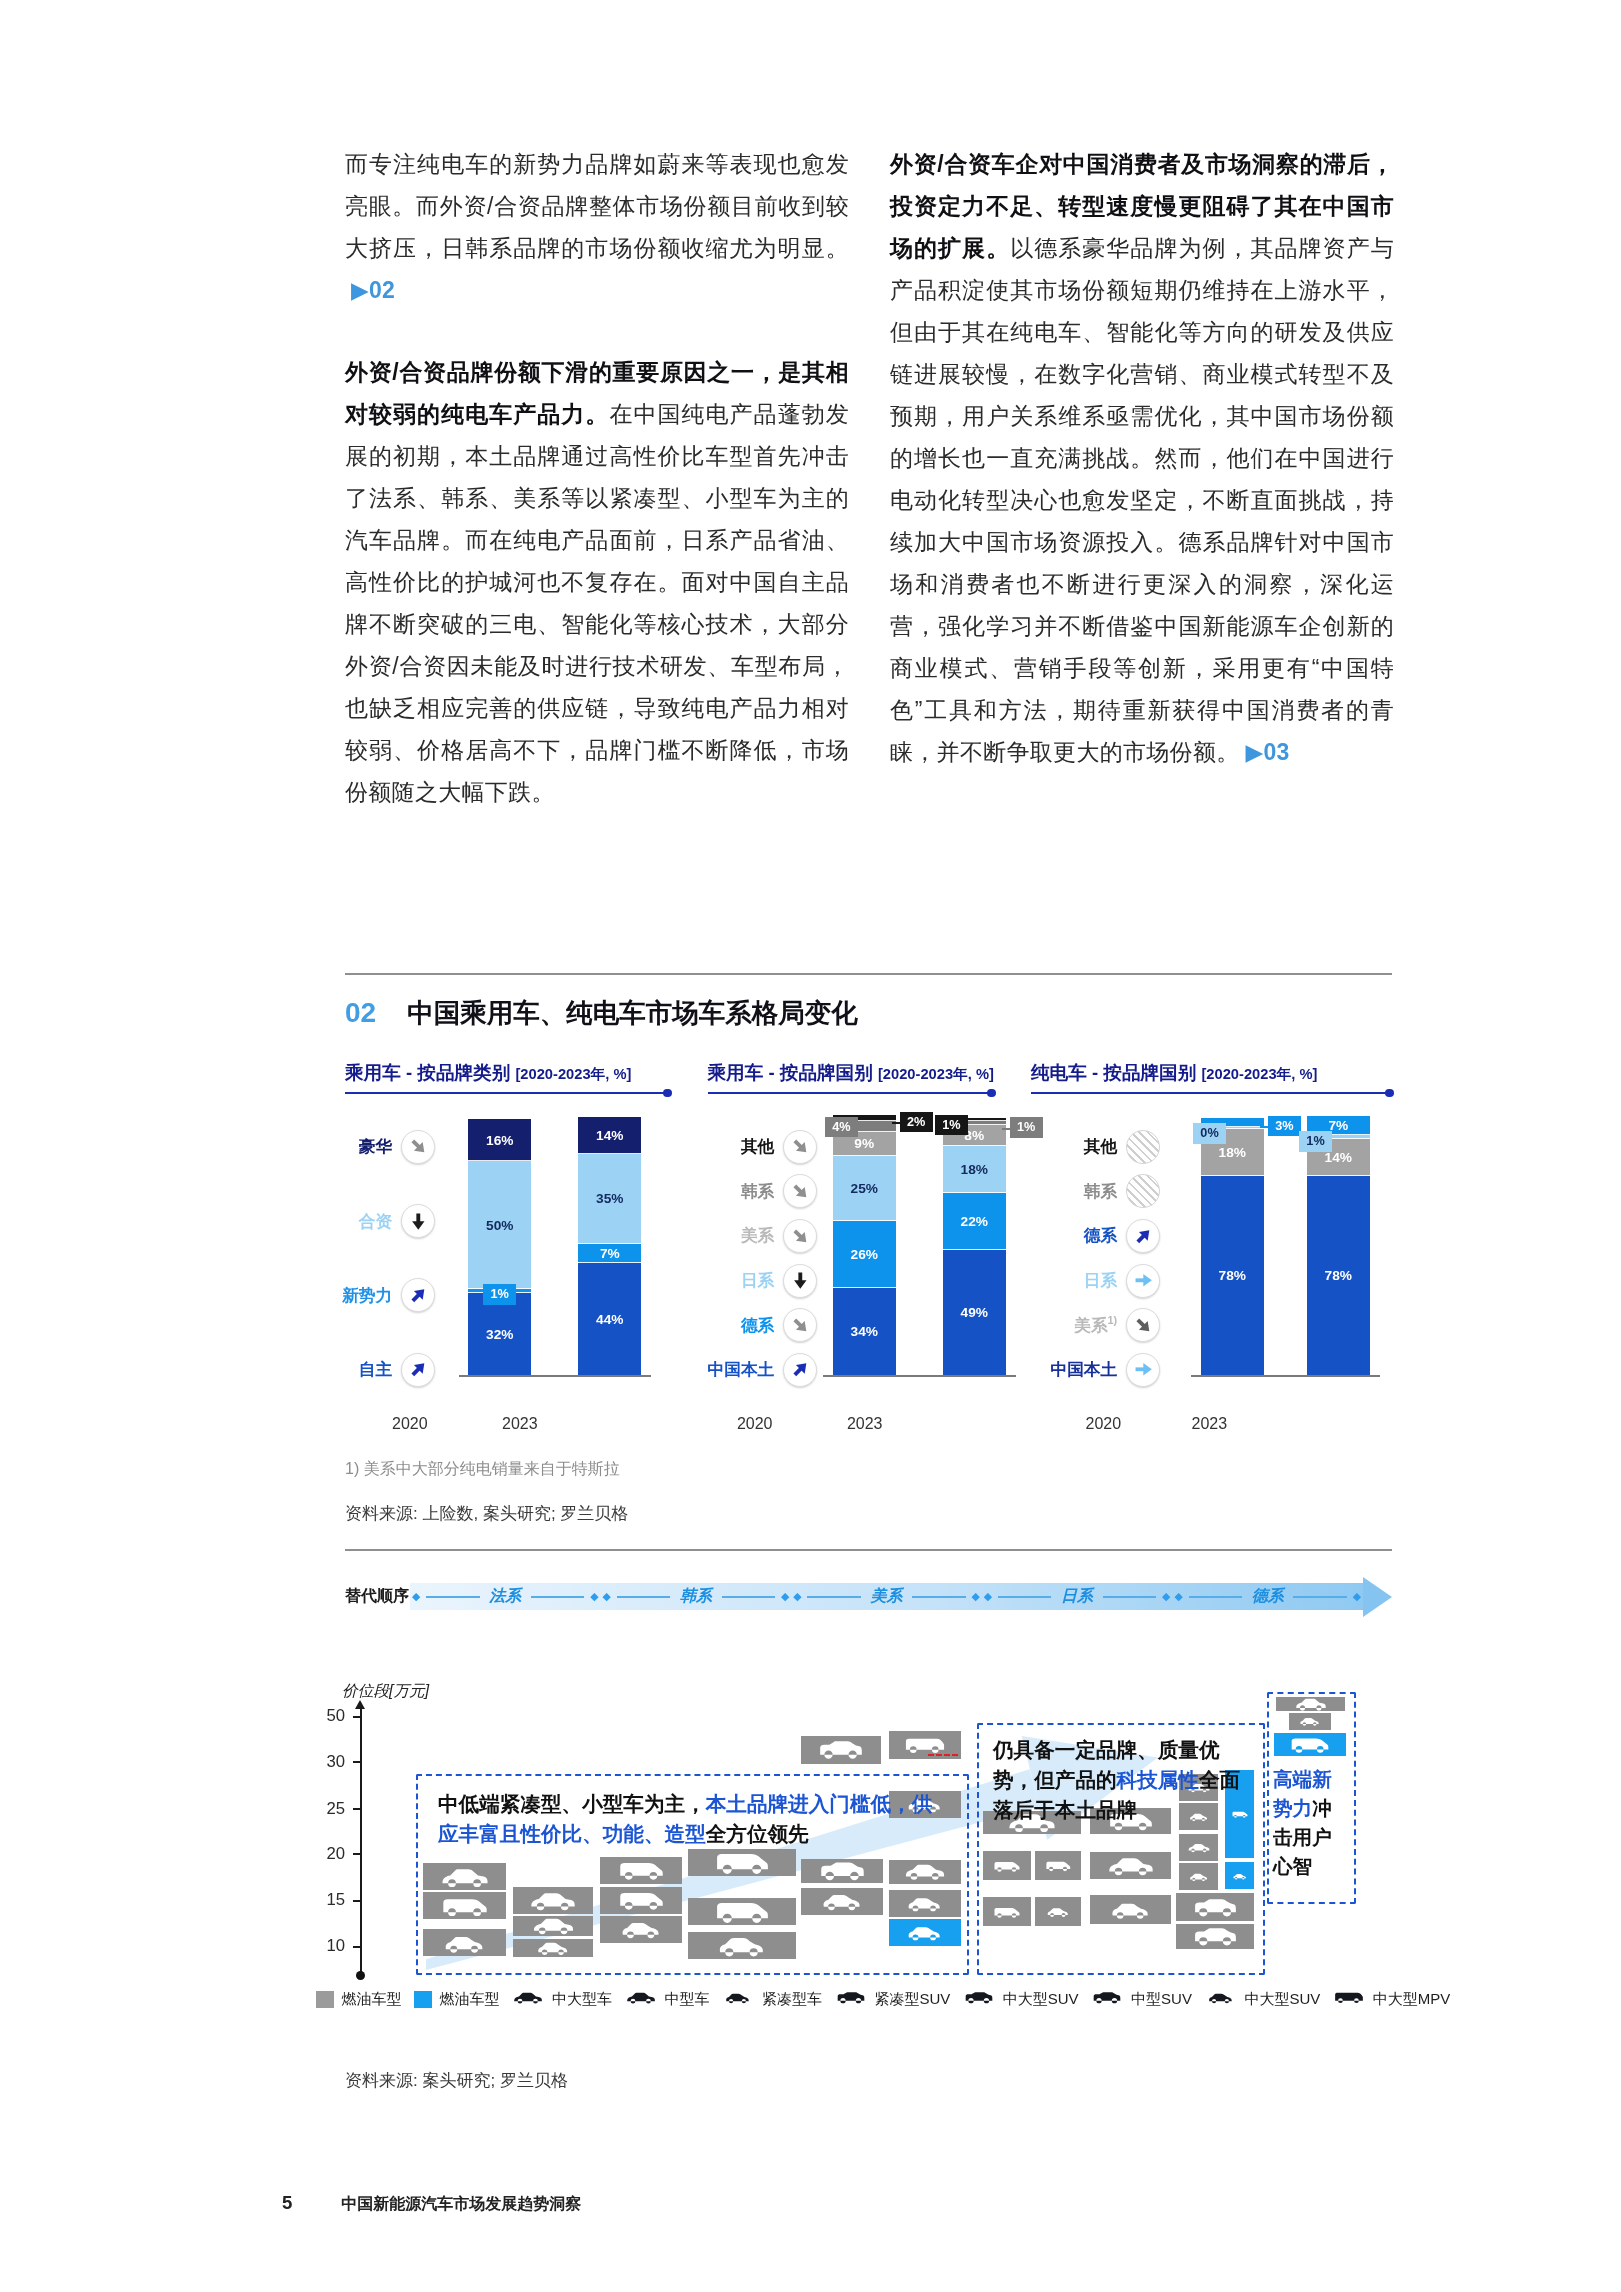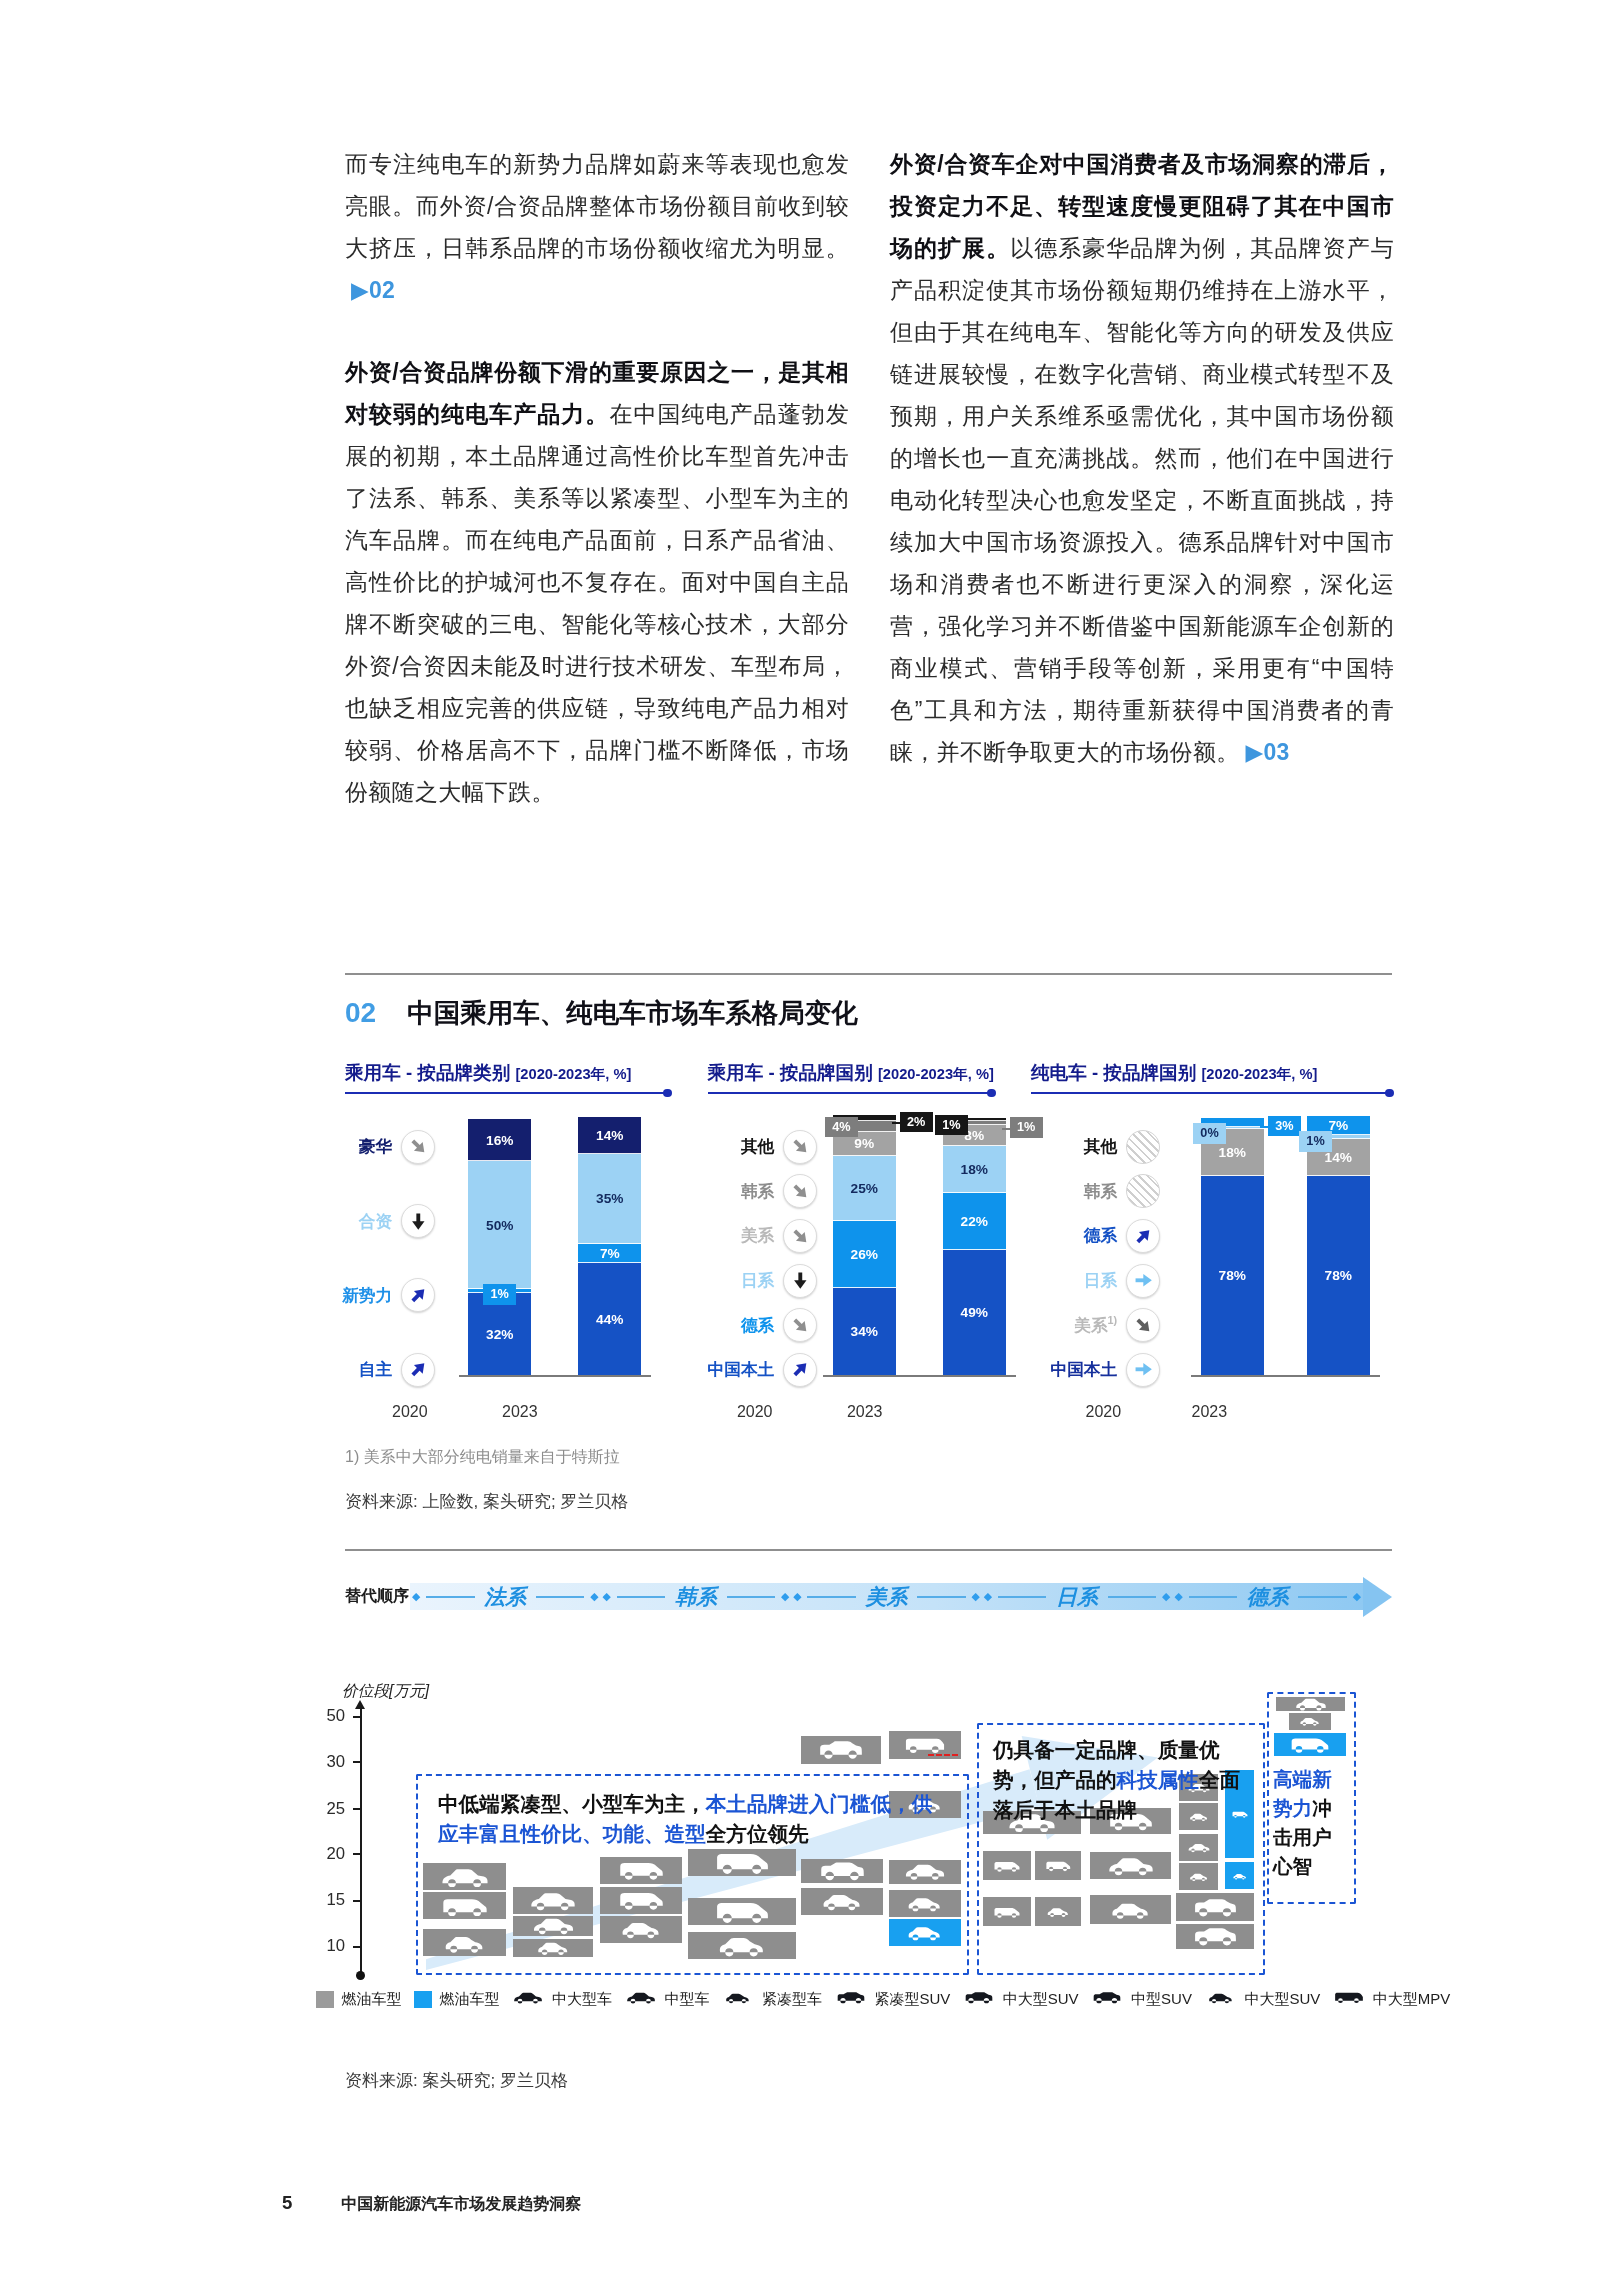--- a/index.html
+++ b/index.html
@@ -40,35 +40,35 @@
   .hatchc{width:32px;height:32px;border-radius:50%;border:1px solid #d5d5d5;flex:none;
     background:repeating-linear-gradient(45deg,#cfcfcf 0 2px,#ffffff 2px 5.9px);}
   .barsarea{display:flex;align-items:flex-end;border-bottom:2px solid #7a7a7a;padding:0 9.8px;height:257px;}
   .p1 .barsarea{margin-left:23.5px;gap:47px;} .p2 .barsarea{margin-left:5.9px;gap:47px;} .p3 .barsarea{margin-left:31px;gap:43px;}
   .bar{position:relative;width:63px;display:flex;flex-direction:column;}
   .seg{position:relative;width:100%;border-bottom:1px solid rgba(255,255,255,.9);}
   .seg:last-child{border-bottom:none;}
   .seglabel{position:absolute;width:100%;text-align:center;top:50%;transform:translateY(-50%);font-size:13.7px;font-weight:700;}
   .callout{position:absolute;width:33px;height:20.6px;line-height:20.6px;text-align:center;font-size:12.7px;font-weight:700;z-index:5;}
   .callout.right::before{content:"";position:absolute;right:100%;top:50%;width:7.8px;height:2px;background:inherit;}
-  .yearrow{display:flex;padding:0 9.8px;margin-top:3px;}
+  .yearrow{display:flex;padding:0 9.8px;margin-top:15px;}
   .p1 .yearrow{margin-left:23.5px;gap:47px;} .p2 .yearrow{margin-left:5.9px;gap:47px;} .p3 .yearrow{margin-left:31px;gap:43px;}
   .yearrow span{width:63px;text-align:center;font-size:16px;color:#333;}
   .footnote{margin-top:25.5px;font-size:16px;color:#8d8d8d;}
   .source{margin-top:21.6px;font-size:17px;color:#3a3a3a;}
 
   
   .seqrow{display:flex;align-items:center;margin-top:25.5px;}
   .seqlabel{width:65px;font-size:16px;font-weight:700;color:#1c1c1c;line-height:20.6px;flex:none;}
   .band-wrap{display:flex;align-items:center;flex:1;}
   .band{flex:1;height:26.5px;display:flex;background:linear-gradient(90deg,#eaf4fd 0%,#c4e2f8 55%,#8fc9f2 100%);}
   .bandseg{flex:1;display:flex;align-items:center;gap:5.9px;padding:0 2px;}
   .bandseg .dmd{color:#2f9ded;font-size:10.8px;line-height:1;}
   .bandseg .ln{flex:1;height:2px;background:#56ade8;}
-  .bandseg .bl{font-size:21px;font-weight:700;font-style:italic;color:#1d8fe0;white-space:nowrap;padding:0 3.9px;}
+  .bandseg .bl{font-size:16px;font-weight:700;font-style:italic;color:#1d8fe0;white-space:nowrap;padding:0 3.9px;}
   .band-arrow{width:0;height:0;border-top:20.6px solid transparent;border-bottom:20.6px solid transparent;border-left:29px solid #85c4f1;flex:none;}
 
   #plot03{position:absolute;left:279px;top:1679px;width:1117px;height:299px;}
   #plot03 .axis-label{position:absolute;left:63px;top:2px;font-size:15.7px;font-style:italic;color:#222;}
   #plot03 .axis{position:absolute;left:81px;top:29px;width:1.6px;height:267px;background:#1a1a1a;}
   #plot03 .axis-arrow{position:absolute;left:76px;top:20.6px;width:0;height:0;border-left:5.9px solid transparent;border-right:5.9px solid transparent;border-bottom:9.8px solid #1a1a1a;}
   #plot03 .axis-dot{position:absolute;left:77px;top:292px;width:8.8px;height:8.8px;border-radius:50%;background:#111;}
   #plot03 .tick{position:absolute;font-size:16.7px;color:#2b2b2b;width:37px;text-align:right;}
   #plot03 .tickline{position:absolute;width:6.9px;height:1.6px;background:#1a1a1a;}
   #plot03 .dashbox{position:absolute;border:2.9px dashed #1b55d4;border-radius:2px;z-index:3;}

